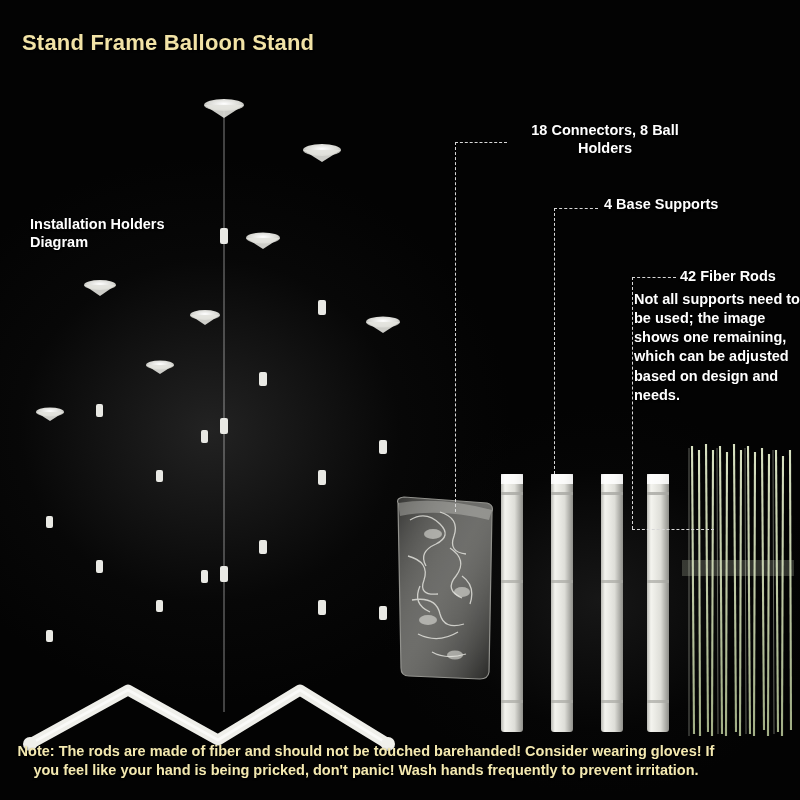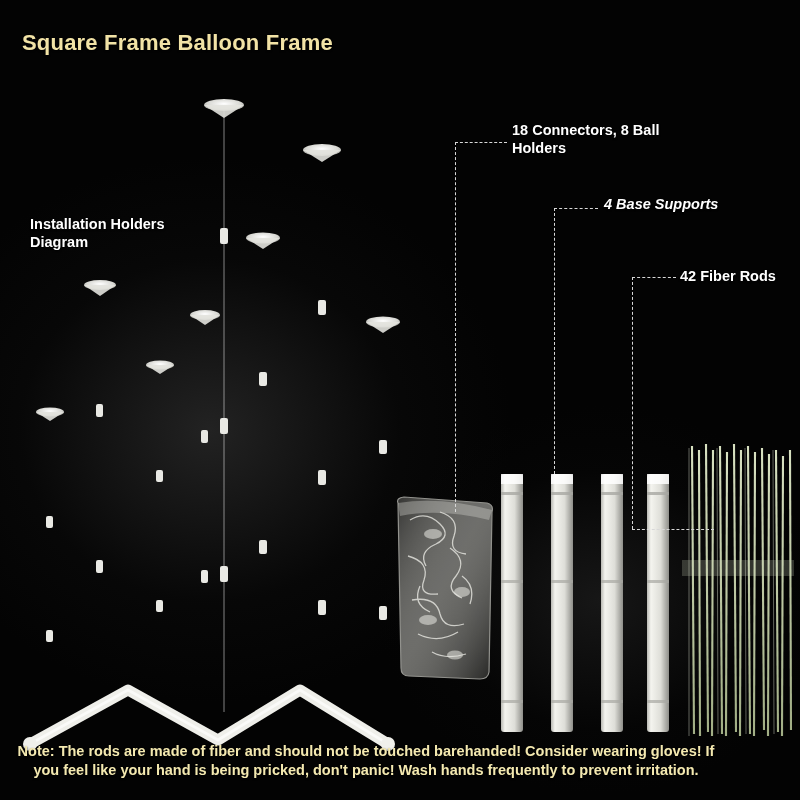--- a/index.html
+++ b/index.html
@@ -46,22 +46,22 @@
   .label {
     position: absolute;
     color: #ffffff;
     font-size: 14.5px;
     font-weight: bold;
     line-height: 1.22;
     text-shadow: 0 1px 2px #000;
   }
 
   #label-install { left: 30px; top: 216px; width: 190px; }
-  #label-connectors { left: 512px; top: 122px; width: 186px; text-align: left;}
-  #label-base { left: 604px; top: 196px; width: 190px; font-style: italic; }
+  #label-connectors { left: 512px; top: 122px; width: 186px; text-align: center;}
+  #label-base { left: 604px; top: 196px; width: 190px; }
   #label-fiber { left: 680px; top: 268px; width: 120px; }
   #label-note-block {
     left: 634px;
     top: 290px;
     width: 166px;
     font-size: 14.5px;
     line-height: 1.32;
   }
 
   .footnote {
@@ -304,26 +304,27 @@
   <div class="leader v" style="left:455px; top:142px; height:370px;"></div>
   <div class="leader h" style="left:455px; top:142px; width:52px;"></div>
 
   <div class="leader v" style="left:554px; top:208px; height:266px;"></div>
   <div class="leader h" style="left:554px; top:208px; width:44px;"></div>
 
   <div class="leader v" style="left:632px; top:277px; height:252px;"></div>
   <div class="leader h" style="left:632px; top:277px; width:44px;"></div>
   <div class="leader h" style="left:632px; top:529px; width:82px;"></div>
 
-  <div class="title">Square Frame Balloon Frame</div>
+  <div class="title">Stand Frame Balloon Stand</div>
 
   <div class="label" id="label-install">Installation Holders Diagram</div>
 
   <div class="label" id="label-connectors">18 Connectors, 8 Ball Holders</div>
 
   <div class="label" id="label-base">4 Base Supports</div>
 
   <div class="label" id="label-fiber">42 Fiber Rods</div>
 
+  <div class="label" id="label-note-block">Not all supports need to be used; the image shows one remaining, which can be adjusted based on design and needs.</div>
 
   <div class="footnote">Note: The rods are made of fiber and should not be touched barehanded! Consider wearing gloves! If you feel like your hand is being pricked, don't panic! Wash hands frequently to prevent irritation.</div>
 
 </div>
 
 </body></html>

